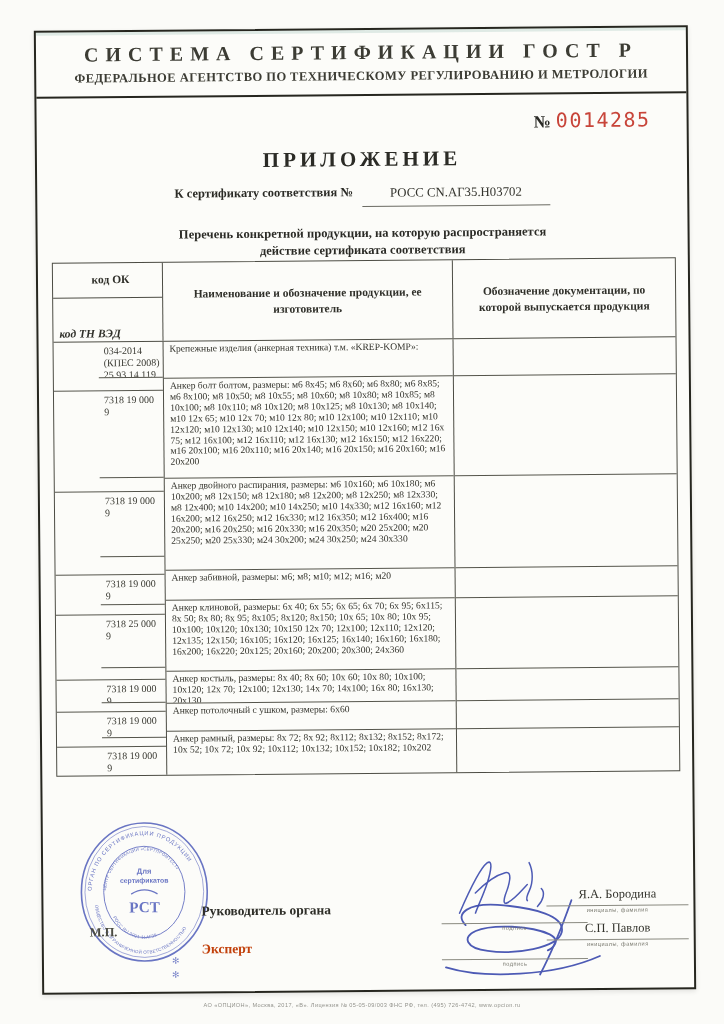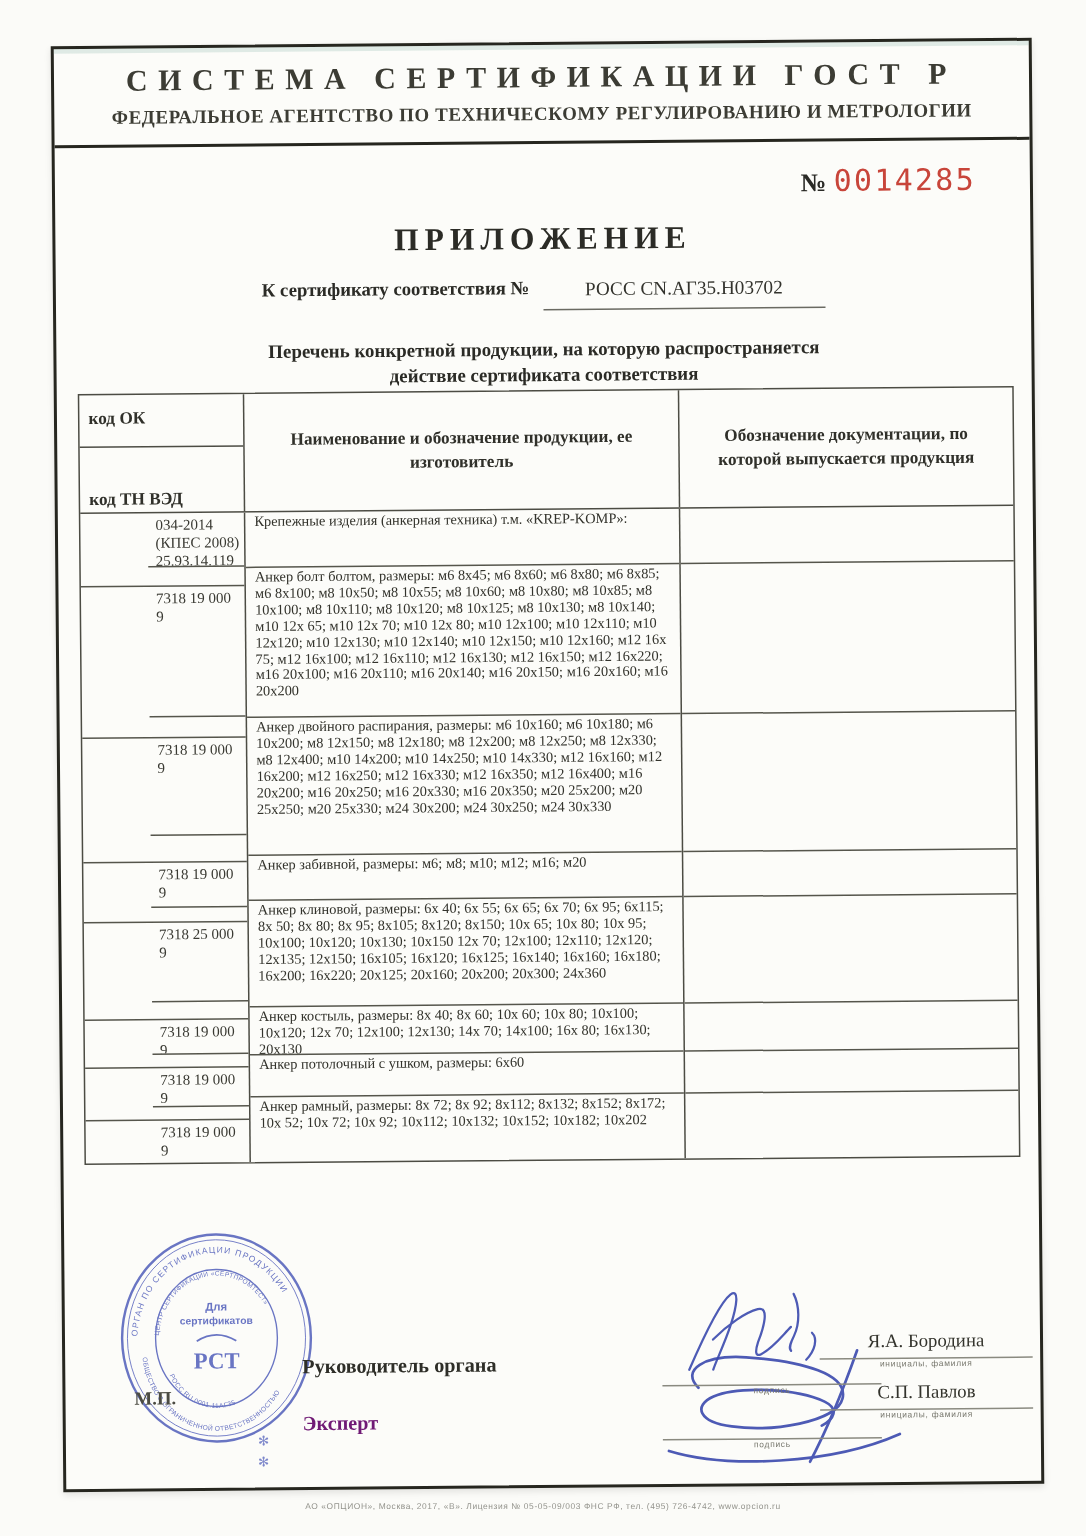--- a/index.html
+++ b/index.html
@@ -26,41 +26,41 @@
   .subtitle .lbl{font-size:12.5px;font-weight:bold;color:#2b2b26;padding-bottom:3px;}
   .cert-line{width:188px;margin-left:9px;border-bottom:1px solid #6a6a62;text-align:center;
     position:relative;top:4px;}
   .cert-line .val{display:block;font-size:12.8px;color:#33332d;transform:translateY(-5px);}
   .descr{position:absolute;left:0;right:0;top:195px;text-align:center;
     font-size:12.6px;font-weight:bold;line-height:17px;color:#2b2b26;}
   
   .tbl{position:absolute;left:14px;top:230px;width:624px;border:1.3px solid #4c4c44;box-sizing:border-box;}
   .th-row{display:flex;height:78px;border-bottom:1px solid #4c4c44;}
   .th-c1{width:110px;border-right:1px solid #4c4c44;display:flex;flex-direction:column;box-sizing:border-box;}
-  .th-c1 .top{height:39px;border-bottom:1px solid #4c4c44;padding:6px 0 0 6px;box-sizing:border-box;}
-  .th-c1 .bot{flex:1;padding:25px 0 0 6px;}
+  .th-c1 .top{height:39px;border-bottom:1px solid #4c4c44;padding:6px 0 0 6px;box-sizing:border-box;text-align:center;}
+  .th-c1 .bot{flex:1;padding:25px 0 0 6px;font-style:italic;}
   .th-c1 span{font-size:11.5px;font-weight:bold;color:#30302a;}
   .th-c2{width:290px;border-right:1px solid #4c4c44;display:flex;align-items:center;justify-content:center;
     text-align:center;font-size:11.5px;font-weight:bold;line-height:16px;padding:0 28px;box-sizing:border-box;color:#30302a;}
   .th-c3{flex:1;display:flex;align-items:center;justify-content:center;text-align:center;
     font-size:11.5px;font-weight:bold;line-height:16px;padding:0 24px;box-sizing:border-box;color:#30302a;}
   .tb-row{display:flex;}
   .col-codes{width:110px;border-right:1px solid #4c4c44;box-sizing:border-box;}
   .col-prod{width:290px;border-right:1px solid #4c4c44;box-sizing:border-box;}
   .col-doc{flex:1;}
   .code-cell,.spacer-cell,.prod-cell,.doc-cell{box-sizing:border-box;border-bottom:1px solid #55554c;overflow:hidden;}
   .code-cell{font-size:10px;line-height:12px;padding:3px 3px 0 5px;color:#3a3a33;margin-left:45px;}
   .prod-cell{font-size:9.6px;line-height:10.9px;padding:2px 5px 0 6px;color:#33332c;}
   .last{border-bottom:none !important;}
   
   .stamp{position:absolute;left:32px;top:780px;width:138px;height:156px;opacity:0.82;}
   .mp{position:absolute;left:46px;top:893px;font-size:12.5px;font-weight:bold;color:#4b4b42;}
   .stamp-dots{position:absolute;left:128px;top:922px;color:#4a58b8;font-size:9px;line-height:14px;opacity:.7;}
   .role1{position:absolute;left:158px;top:872px;font-size:13.5px;font-weight:bold;color:#2e2e28;}
-  .role2{position:absolute;left:158px;top:910px;font-size:13.5px;font-weight:bold;color:#701a75;}
+  .role2{position:absolute;left:158px;top:910px;font-size:13.5px;font-weight:bold;color:#c2410c;}
   .sigline{position:absolute;border-top:1px solid #8a8a80;text-align:center;}
   .sigline .cap{display:block;font-family:"Liberation Sans",sans-serif;font-size:5.6px;color:#77776d;
     letter-spacing:0.5px;padding-top:1px;}
   .sl1{left:398px;top:894px;width:146px;}
   .sl2{left:398px;top:930px;width:146px;}
   .nm{position:absolute;width:136px;text-align:center;font-size:12.5px;color:#33332c;}
   .nm1{left:506px;top:859px;}
   .nm2{left:506px;top:893px;}
   .nl1{left:503px;top:877px;width:142px;}
   .nl2{left:503px;top:911px;width:142px;}

